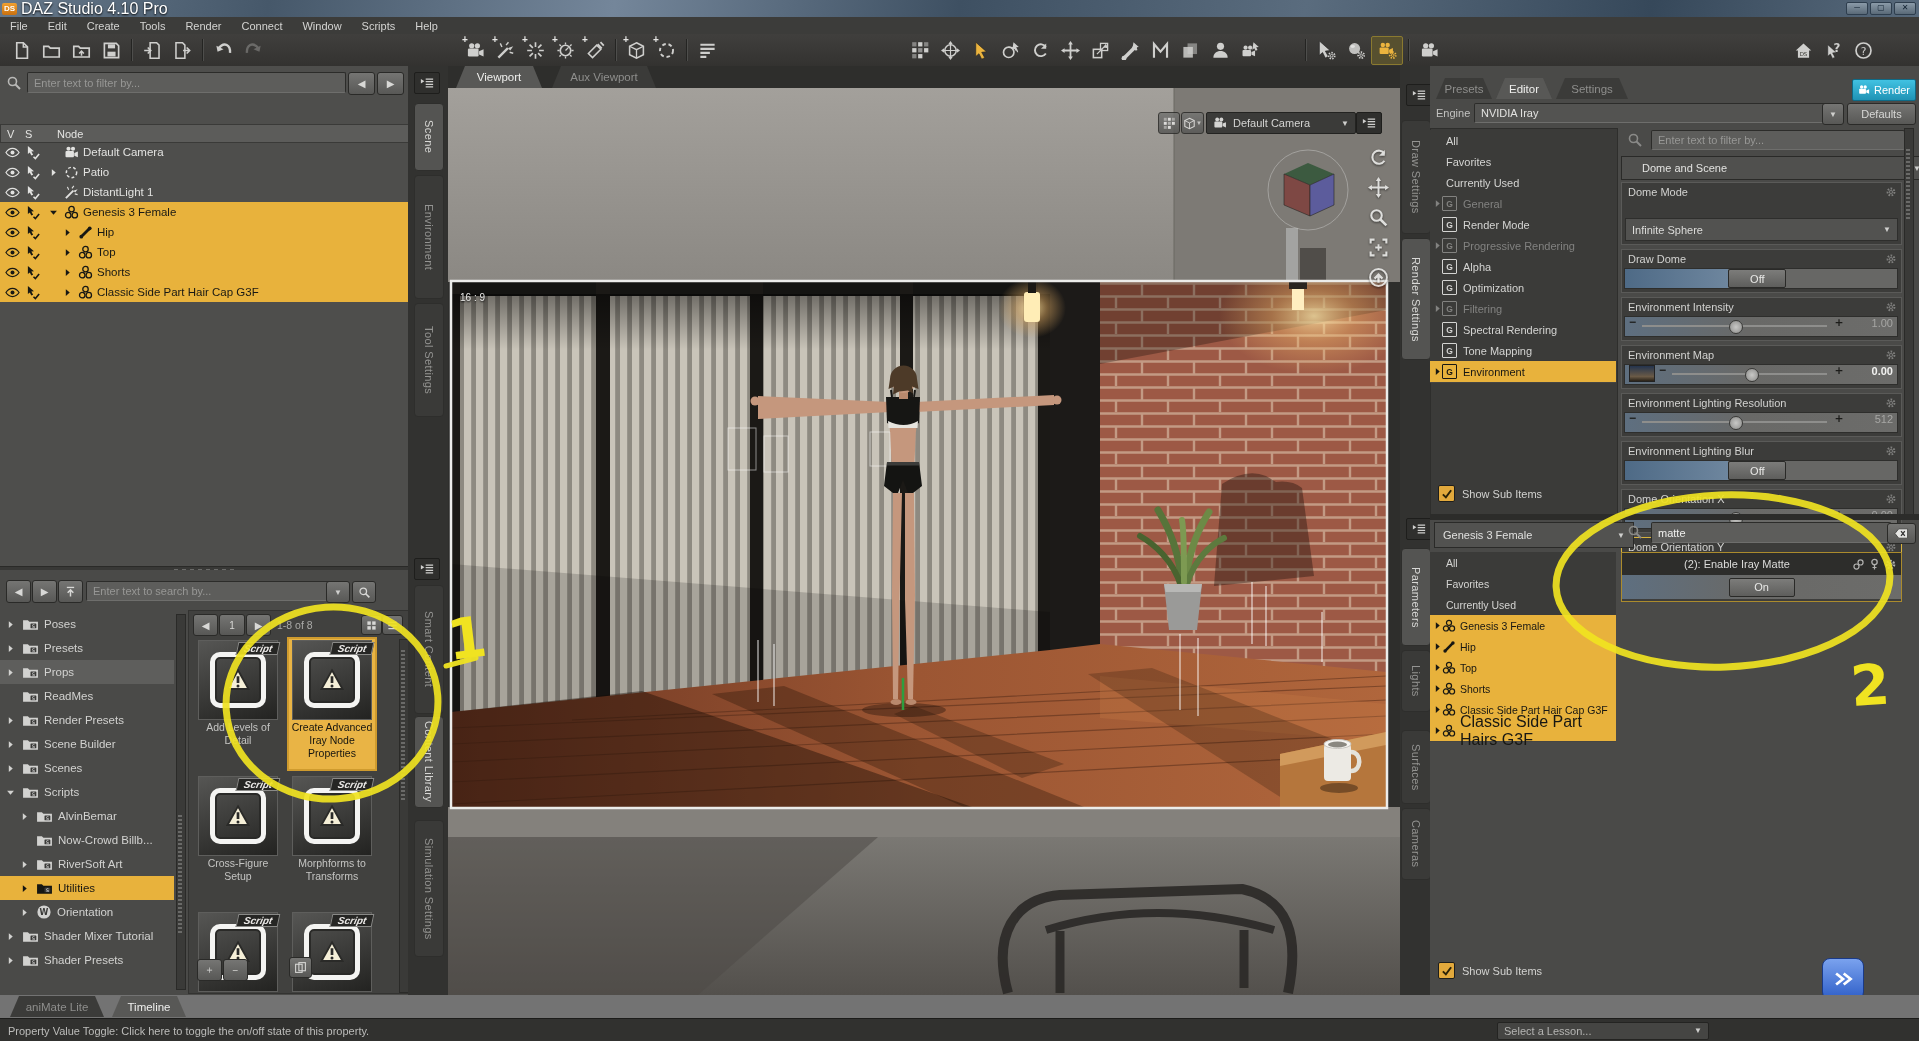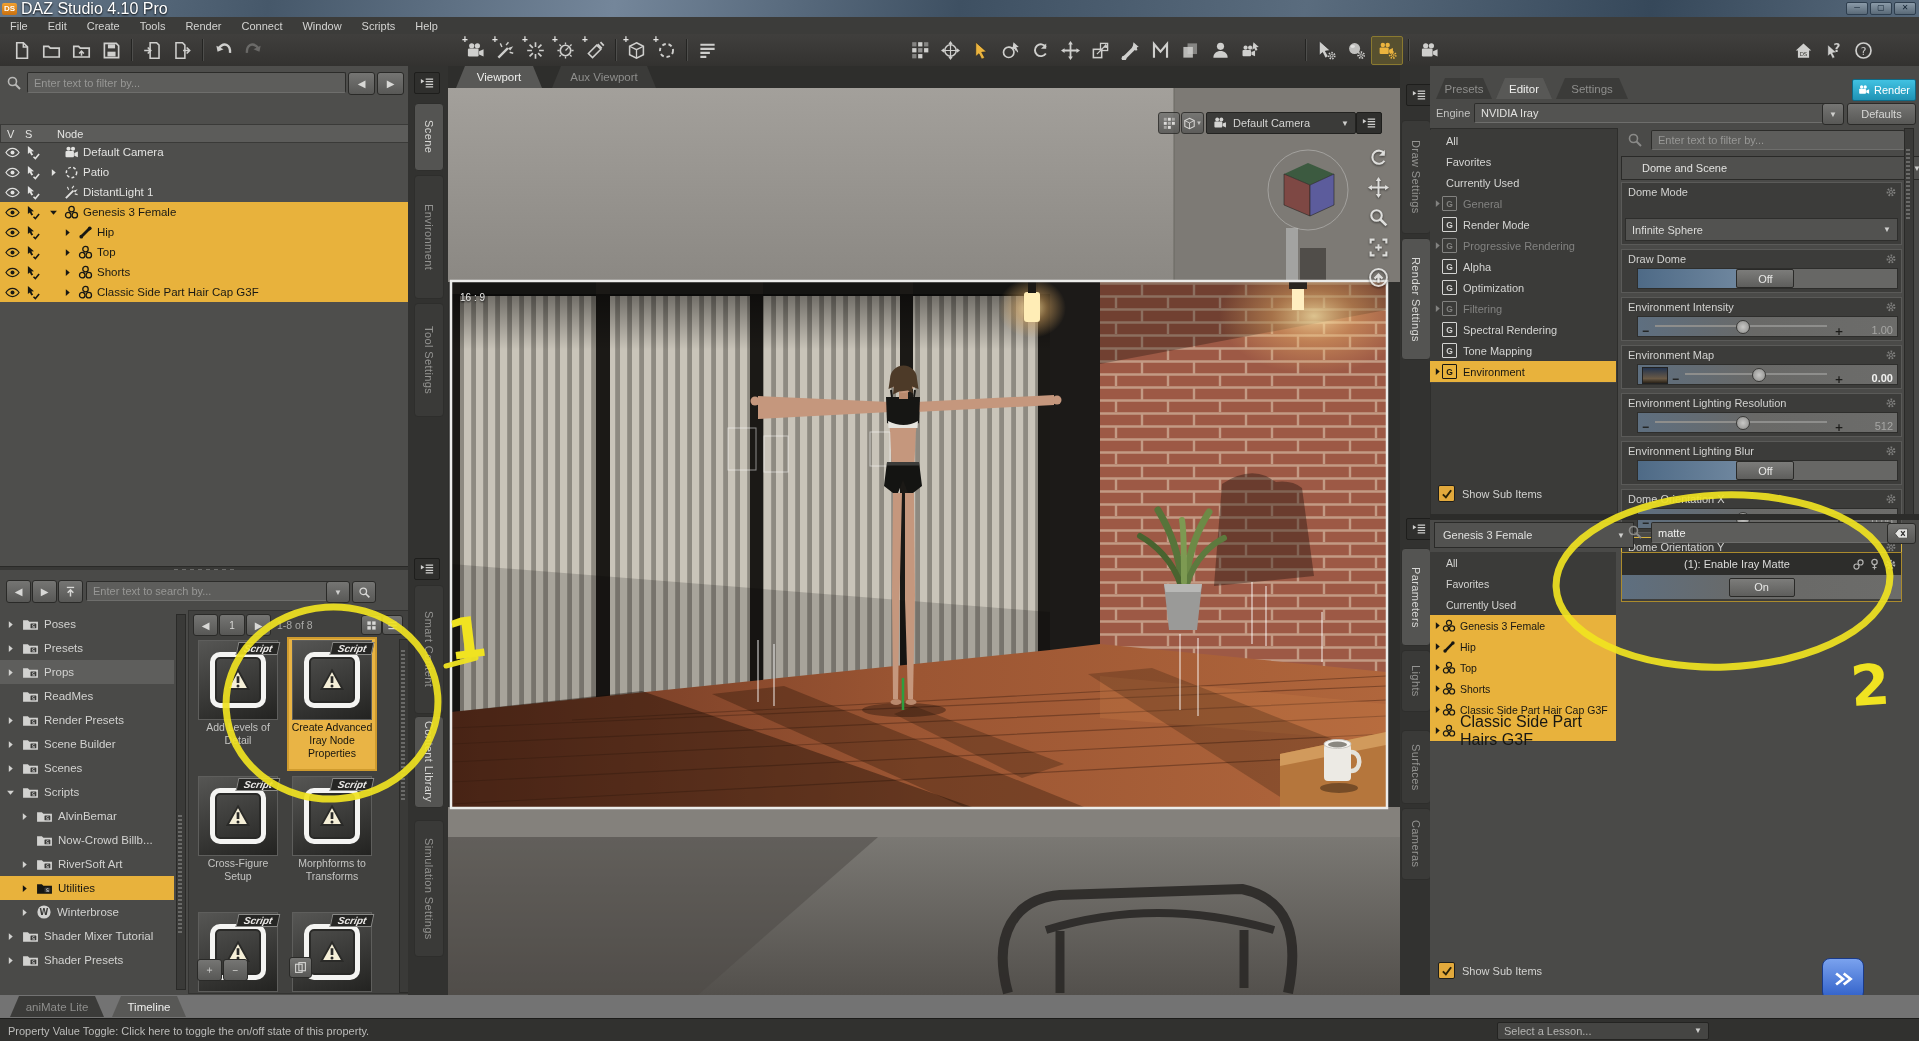--- a/index.html
+++ b/index.html
@@ -89,21 +89,21 @@
   .cat{position:absolute;left:0;width:186px;height:21px;display:flex;align-items:center;background:#3b3b39;
        border-bottom:1px solid #454543;color:#d4d4d2}
   .cat.dis{color:#828280}
   .cat.sel{background:#e8b23c;color:#171713}
   .gbox{width:13px;height:13px;border:1.4px solid currentColor;border-radius:1px;font-size:8.5px;font-weight:bold;
        display:flex;align-items:center;justify-content:center;margin-right:6px}
   .pgroup{position:relative;width:279px;background:#3c3c3a;border:1px solid #5a5a58;margin-bottom:4px}
   .pgroup.psel{border:1px solid #d8b33c}
   .plabel{height:16px;display:flex;align-items:center;justify-content:space-between;padding:1px 4px 0 6px;color:#d2d2d0}
   .plabel svg.ic{width:12px;height:12px;color:#7e7e7c}
-  .prow{height:19px;margin:1px 3px 3px 15px;display:flex;align-items:flex-end;
+  .prow{height:19px;margin:1px 3px 3px 2px;display:flex;align-items:flex-start;
        background:linear-gradient(90deg,#5e6f80 0%,#696967 45%,#6c6c6a 100%);border:1px solid #2e2e2c;padding:0 4px;gap:4px}
   .pm{color:#1c1c1a;font-weight:bold;font-size:12px;line-height:10px}
   .trk{position:relative;flex:1;height:100%}
   .trk i{position:absolute;left:2px;right:2px;top:8px;height:2px;background:#8e8e8c}
   .knob{position:absolute;top:3px;width:12px;height:12px;border-radius:50%;background:radial-gradient(#c8c8c6,#8a8a88);
        border:1px solid #3a3a38}
   .pval{width:44px;text-align:right;color:#a6a6a4}
   .pval.strong{color:#f2f2f0;font-weight:bold}
   .pdrop{height:21px;margin:18px 3px 3px 3px;background:#525250;border:1px solid #2e2e2c;display:flex;align-items:center;
        justify-content:space-between;padding:0 6px;color:#dcdcda}
@@ -965,21 +965,21 @@
           <span class="texp" style="margin-left:20px">
             <svg class="ic" style="width:9px;height:9px">
               <use href="#s-trir"></use>
             </svg>
           </span>
           <span style="margin:0 5px">
             <svg class="ic" style="width:16px;height:16px">
               <use href="#s-wball"></use>
             </svg>
           </span>
-          <span>Winterbrose</span>
+          <span>Orientation</span>
         </div>
         <div class="frow" style="top:354px">
           <span class="texp" style="margin-left:6px">
             <svg class="ic" style="width:9px;height:9px">
               <use href="#s-trir"></use>
             </svg>
           </span>
           <span style="margin:0 5px">
             <svg class="ic" style="width:17px;height:17px">
               <use href="#s-folds"></use>
@@ -1711,21 +1711,21 @@
         </svg>
       </span>
     <input class="fld abs" style="left: 221px; top: 456px; width: 226px; height: 19px; color: rgb(240, 240, 238);" value="matte">
     <div class="btn3 abs" style="left:457px;top:457px;width:27px;height:19px">
         <svg class="ic" style="width:15px;height:15px">
           <use href="#s-xtag"></use>
         </svg>
       </div>
     <div class="abs" style="left:191px;top:486px;width:279px;height:48px;border:1px solid #ab8b2d;background:#3e3e3c">
       <div style="height:22px;background:#2d2d2b;display:flex;align-items:center;color:#dcdcda">
-        <span style="flex:1;text-align:center">(1): Enable Iray Matte</span>
+        <span style="flex:1;text-align:center">(2): Enable Iray Matte</span>
         <span style="color:#b2b2b0;display:flex;gap:3px;margin-right:4px">
           <svg class="ic" style="width:13px;height:13px">
               <use href="#s-chain"></use>
             </svg>
           <svg class="ic" style="width:13px;height:13px">
               <use href="#s-key"></use>
             </svg>
           <svg class="ic" style="width:13px;height:13px">
               <use href="#s-gear"></use>
             </svg>

